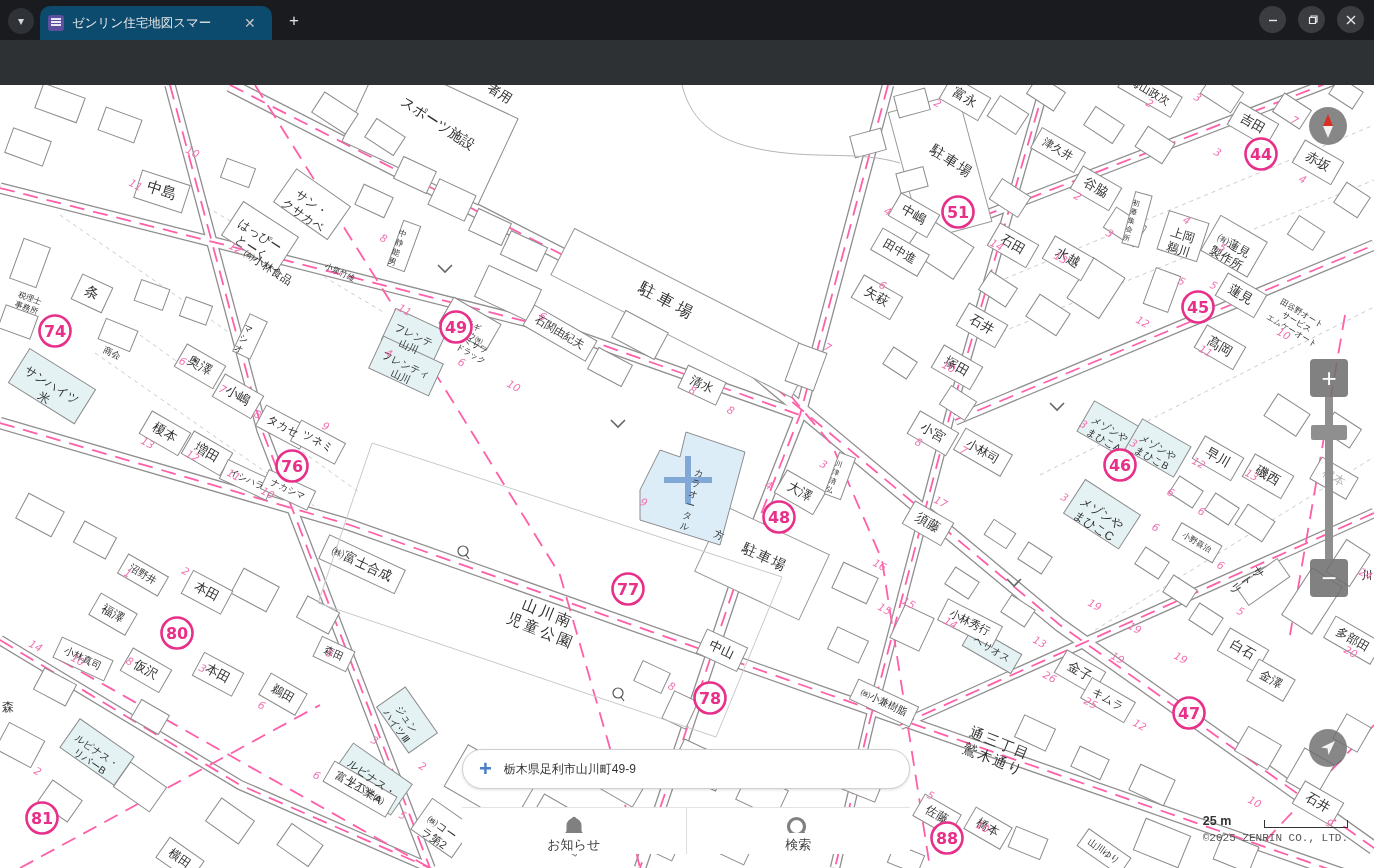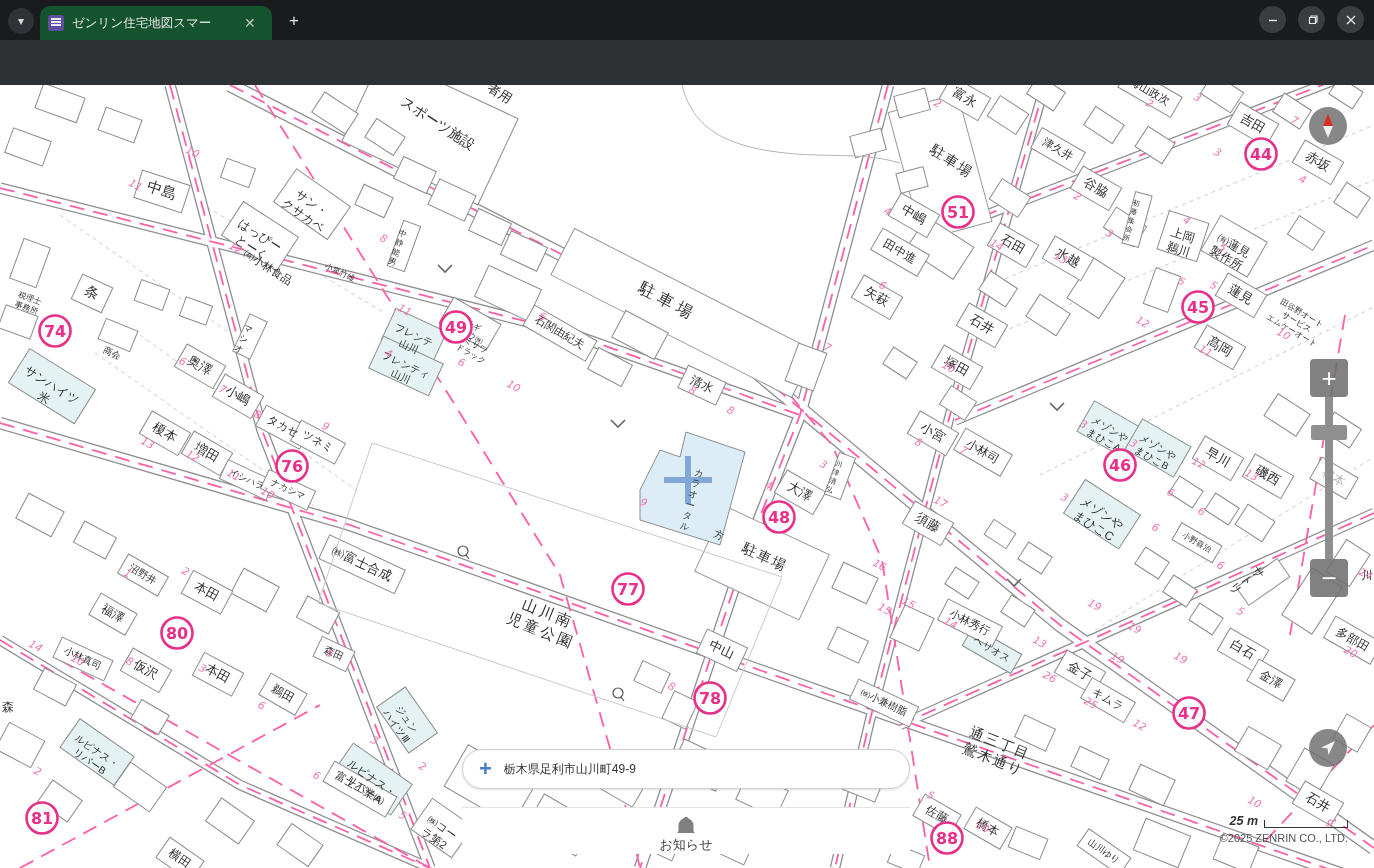--- a/index.html
+++ b/index.html
@@ -2,21 +2,21 @@
 <html><head>
 <meta charset="utf-8">
 <style>
   * { box-sizing: border-box; margin: 0; padding: 0; }
   html,body { width:1374px; height:868px; overflow:hidden; background:#fff;
     font-family:"Liberation Sans","DejaVu Sans",sans-serif; }
   
   .tabstrip { position:absolute; left:0; top:0; width:1374px; height:40px; background:#1a1b1e; }
   .tab-chevron { position:absolute; left:8px; top:8px; width:26px; height:26px; border-radius:50%;
     background:#2f3236; color:#d7d9dc; font-size:12px; display:flex; align-items:center; justify-content:center; }
-  .tab { position:absolute; left:40px; top:6px; width:232px; height:34px; background:#14532d;
+  .tab { position:absolute; left:40px; top:6px; width:232px; height:34px; background:#0c4a6e;
     border-radius:10px 10px 0 0; display:flex; align-items:center; padding:0 8px; }
   .favicon { width:16px; height:16px; border-radius:3px; background:#5b4f9e; margin-right:8px; position:relative; flex:0 0 16px;}
   .favicon:before { content:""; position:absolute; left:3px; top:3px; width:10px; height:2px; background:#e8e6f5;
     box-shadow:0 3px 0 #e8e6f5, 0 6px 0 #e8e6f5; }
   .tab-title { color:#e4e5e7; font-size:12.5px; white-space:nowrap; overflow:hidden; width:168px; }
   .tab-close { color:#c3c5c8; font-size:14px; margin-left:4px; }
   .newtab { position:absolute; left:282px; top:9px; width:24px; height:24px; color:#dfe1e4; font-size:17px;
     display:flex; align-items:center; justify-content:center; }
   .wincontrols { position:absolute; right:10px; top:6px; display:flex; gap:12px; }
   .winbtn { width:27px; height:27px; border-radius:50%; background:#3a3c40; display:flex; align-items:center; justify-content:center; }
@@ -46,24 +46,24 @@
   .bb-item { flex:1; display:flex; flex-direction:column; align-items:center; justify-content:flex-start; padding-top:6px; }
   .bb-item + .bb-item { border-left:1px solid #ddd; }
   .bb-label { font-size:13px; color:#3d3d3d; margin-top:3px; }
   .round-btn { position:absolute; width:38px; height:38px; border-radius:50%; background:rgba(108,108,108,.82);
     display:flex; align-items:center; justify-content:center; }
   .sq-btn { position:absolute; left:1310px; width:38px; height:38px; border-radius:4px; background:rgba(112,112,112,.88);
     color:#fff; font-size:26px; display:flex; align-items:center; justify-content:center; }
   .zoom-track { position:absolute; left:1325px; top:397px; width:8px; height:162px; background:#8f8f8f; }
   .zoom-handle { position:absolute; left:1311px; top:425px; width:36px; height:15px; background:#8f8f8f; border-radius:2px; }
   .scalebox { position:absolute; right:26px; top:814px; text-align:right; }
-  .scale-line { display:flex; align-items:flex-end; justify-content:flex-end;font-style:italic; }
+  .scale-line { display:flex; align-items:flex-end; justify-content:space-between; }
   .scale-label { font-size:12.5px; font-weight:bold; color:#333; margin-right:6px; }
   .scale-bracket { width:84px; height:8px; border-left:1.5px solid #333; border-right:1.5px solid #333; border-bottom:1.5px solid #333; }
-  .copyright { font-size:11px; color:#555; margin-top:4px; }
+  .copyright { font-size:11px; color:#555; margin-top:4px;font-family:Liberation Mono, monospace; }
 </style>
 </head>
 <body>
 
 <div class="tabstrip">
   <div class="tab-chevron">▾</div>
   <div class="tab">
     <span class="favicon"></span>
     <span class="tab-title">ゼンリン住宅地図スマー</span>
     <span class="tab-close">✕</span>
@@ -856,20 +856,28 @@
 
 <div class="bottom-bar">
   <div class="bb-item">
     <svg width="30" height="30">
       <path d="M15 4 a7.5 7.5 0 0 1 7.5 7.5 V17 l2 3 H5.5 l2 -3 V11.5 A7.5 7.5 0 0 1 15 4 Z" fill="#808080"></path>
       <circle cx="15" cy="5" r="2.2" fill="#808080"></circle>
       <path d="M12 23 a3 3 0 0 0 6 0" fill="#808080"></path>
     </svg>
     <span class="bb-label">お知らせ</span>
   </div>
+  <div class="bb-item">
+    <svg width="30" height="30">
+      <circle cx="13.5" cy="12.5" r="8" fill="none" stroke="#808080" stroke-width="3.2"></circle>
+      <path d="M19.5 18.5 L24 23" stroke="#808080" stroke-width="3.4"></path>
+      <circle cx="24" cy="23" r="2.6" fill="#808080"></circle>
+    </svg>
+    <span class="bb-label">検索</span>
+  </div>
 </div>
 
 <div class="scalebox">
   <div class="scale-line">
     <span class="scale-label">25 m</span>
     <span class="scale-bracket"></span>
   </div>
   <div class="copyright">©2025 ZENRIN CO., LTD.</div>
 </div>
 

